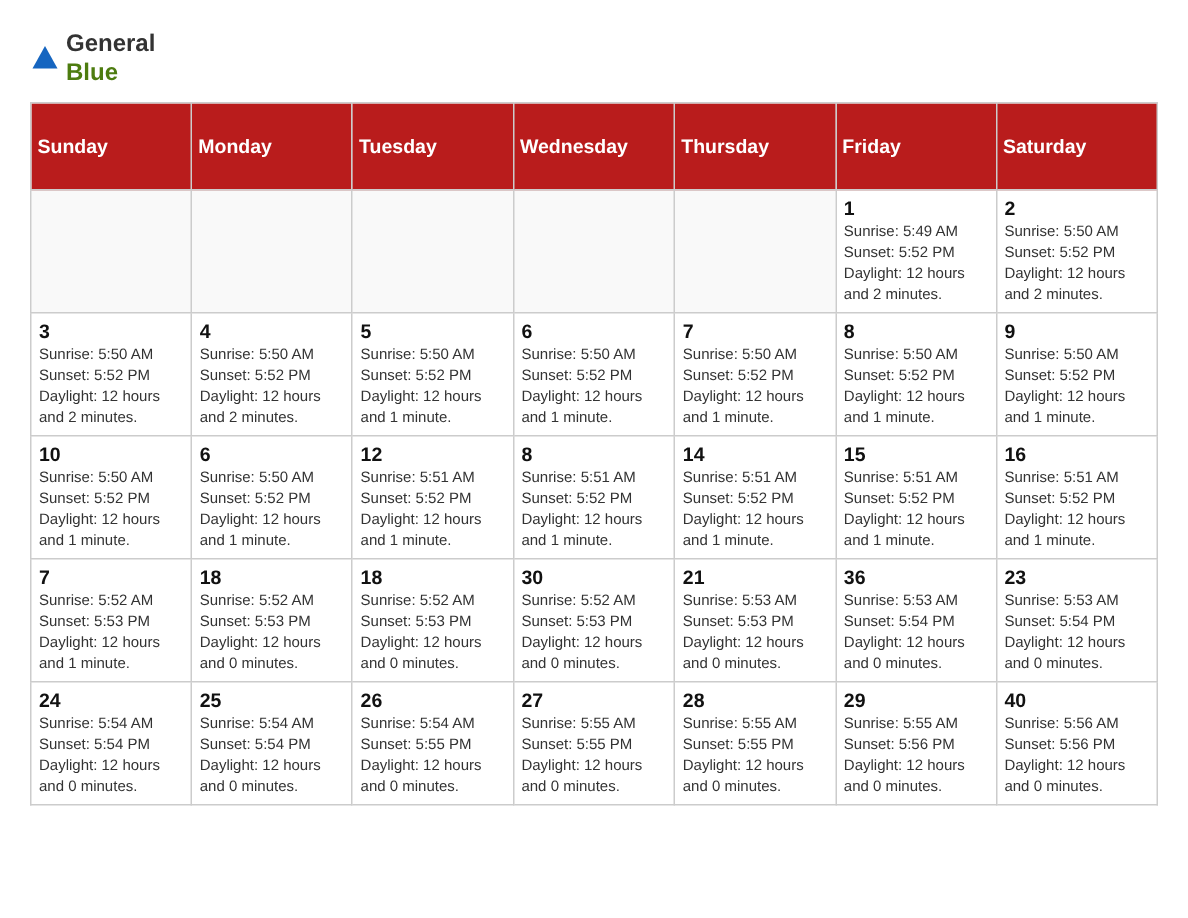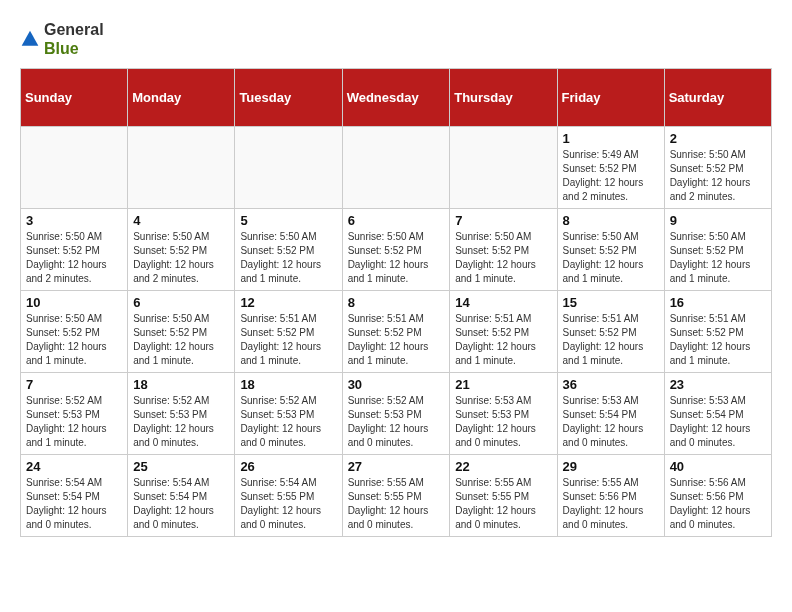--- a/index.html
+++ b/index.html
@@ -280,21 +280,21 @@
 Sunset: 5:55 PM
 Daylight: 12 hours and 0 minutes.</div>
         </td>
         <td>
           <span class="day-number">27</span>
           <div class="day-info">Sunrise: 5:55 AM
 Sunset: 5:55 PM
 Daylight: 12 hours and 0 minutes.</div>
         </td>
         <td>
-          <span class="day-number">22</span>
+          <span class="day-number">28</span>
           <div class="day-info">Sunrise: 5:55 AM
 Sunset: 5:55 PM
 Daylight: 12 hours and 0 minutes.</div>
         </td>
         <td>
           <span class="day-number">29</span>
           <div class="day-info">Sunrise: 5:55 AM
 Sunset: 5:56 PM
 Daylight: 12 hours and 0 minutes.</div>
         </td>

